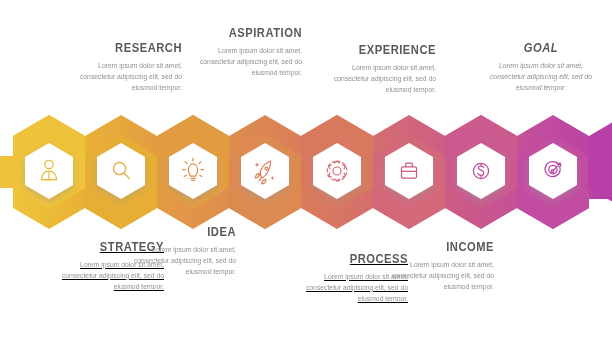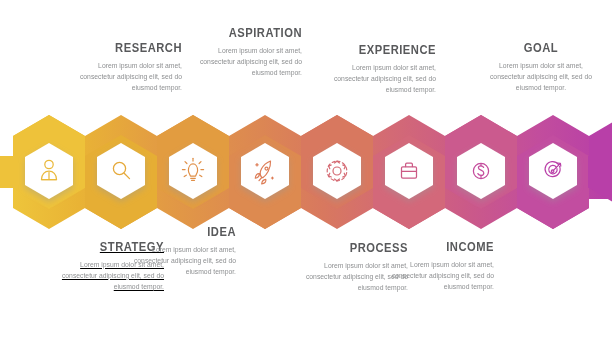--- a/index.html
+++ b/index.html
@@ -235,33 +235,33 @@
   <div class="text-block align-right" style="left:118px; top:225px;">
     <div class="tb-title">IDEA</div>
     <div class="tb-body">Lorem ipsum dolor sit amet, consectetur adipiscing elit, sed do eiusmod tempor.</div>
   </div>
 
   <div class="text-block align-right" style="left:184px; top:26px;">
     <div class="tb-title">ASPIRATION</div>
     <div class="tb-body">Lorem ipsum dolor sit amet, consectetur adipiscing elit, sed do eiusmod tempor.</div>
   </div>
 
-  <div class="text-block align-right" style="left:290px; top:241px;">
+  <div class="text-block align-right" style="left:290px; top:252px;text-decoration:underline;">
     <div class="tb-title">PROCESS</div>
     <div class="tb-body">Lorem ipsum dolor sit amet, consectetur adipiscing elit, sed do eiusmod tempor.</div>
   </div>
 
   <div class="text-block align-right" style="left:318px; top:43px;">
     <div class="tb-title">EXPERIENCE</div>
     <div class="tb-body">Lorem ipsum dolor sit amet, consectetur adipiscing elit, sed do eiusmod tempor.</div>
   </div>
 
   <div class="text-block align-right" style="left:376px; top:240px;">
     <div class="tb-title">INCOME</div>
     <div class="tb-body">Lorem ipsum dolor sit amet, consectetur adipiscing elit, sed do eiusmod tempor.</div>
   </div>
 
-  <div class="text-block align-center" style="left:482px; top:41px;">
+  <div class="text-block align-center" style="left:482px; top:41px;font-style:italic;">
     <div class="tb-title">GOAL</div>
     <div class="tb-body">Lorem ipsum dolor sit amet, consectetur adipiscing elit, sed do eiusmod tempor.</div>
   </div>
 
 </div>
 
 </body></html>

